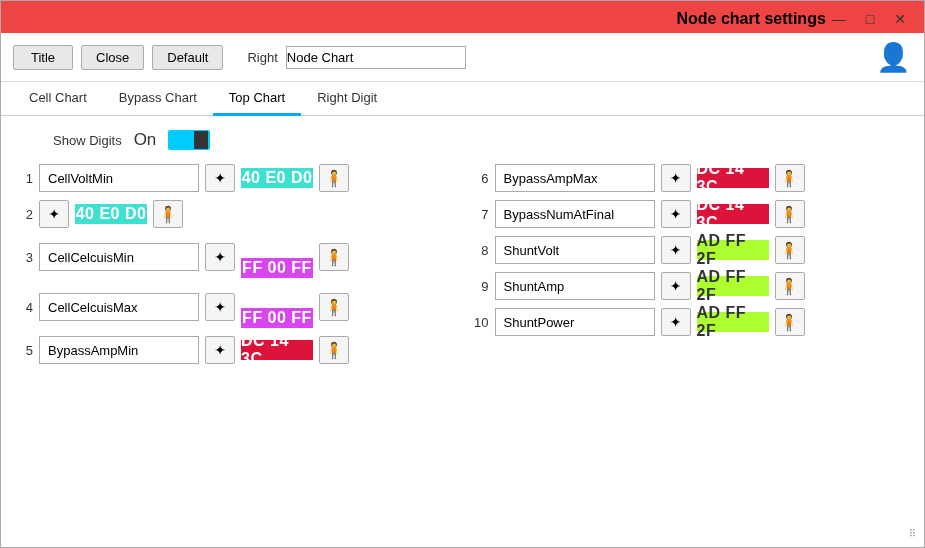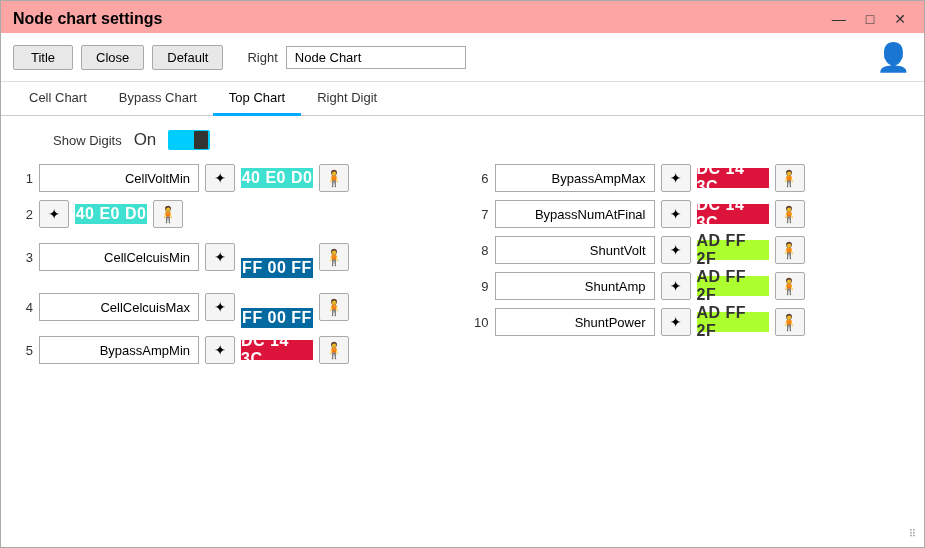--- a/index.html
+++ b/index.html
@@ -13,25 +13,25 @@
     }
     .window {
       width: 925px;
       height: 548px;
       background: #fff;
       border: 1px solid #aaa;
       display: flex;
       flex-direction: column;
     }
     .title-bar {
-      background: #fca5a5;
+      background: #ef4444;
       padding: 8px 12px 4px 12px;
       display: flex;
       align-items: center;
-      justify-content: space-between;
+      justify-content: flex-end;
       border-bottom: none;
     }
     .window-title {
       font-size: 16px;
       font-weight: bold;
       color: #000;
     }
     .title-bar-controls {
       display: flex;
       gap: 8px;
@@ -60,21 +60,21 @@
       cursor: pointer;
       border-radius: 2px;
       min-width: 60px;
     }
     .title-label {
       margin-left: 16px;
       color: #333;
     }
     .title-input {
       border: 1px solid #aaa;
-      padding: 3px 8px;
+      padding: 3px 0;
       font-size: 13px;
       width: 180px;
     }
     .avatar {
       width: 36px;
       height: 36px;
       margin-left: auto;
       display: flex;
       align-items: center;
       justify-content: center;
@@ -162,21 +162,20 @@
       color: #333;
       font-size: 13px;
       flex-shrink: 0;
     }
     .row-input {
       border: 1px solid #aaa;
       padding: 3px 8px;
       font-size: 13px;
       width: 160px;
       height: 28px;
-      text-align: right;
     }
     .wand-btn {
       width: 30px;
       height: 28px;
       border: 1px solid #aaa;
       background: #f5f5f5;
       cursor: pointer;
       display: flex;
       align-items: center;
       justify-content: center;
@@ -192,21 +191,21 @@
       font-size: 16px;
       font-weight: 600;
       color: #fff;
       display: flex;
       align-items: center;
       justify-content: center;
       flex-shrink: 0;
       letter-spacing: 0.5px;
     }
     .color-cyan { background: #40E0D0; }
-    .color-magenta { background: #0369a1; margin-top: 22px; }
+    .color-magenta { background: #d946ef; margin-top: 22px; }
     .color-red { background: #DC143C; }
     .color-green { background: #ADFF2F; color: #333; }
     .person-btn {
       width: 30px;
       height: 28px;
       border: 1px solid #aaa;
       background: #f5f5f5;
       cursor: pointer;
       display: flex;
       align-items: center;

